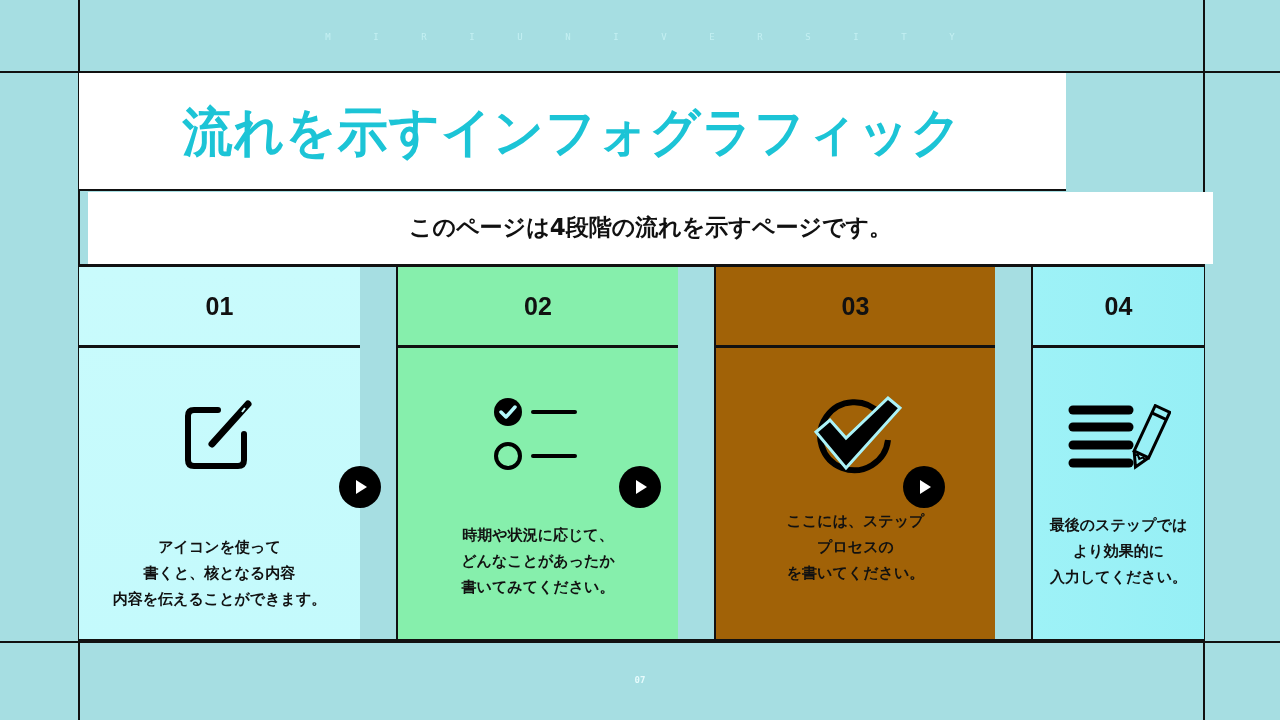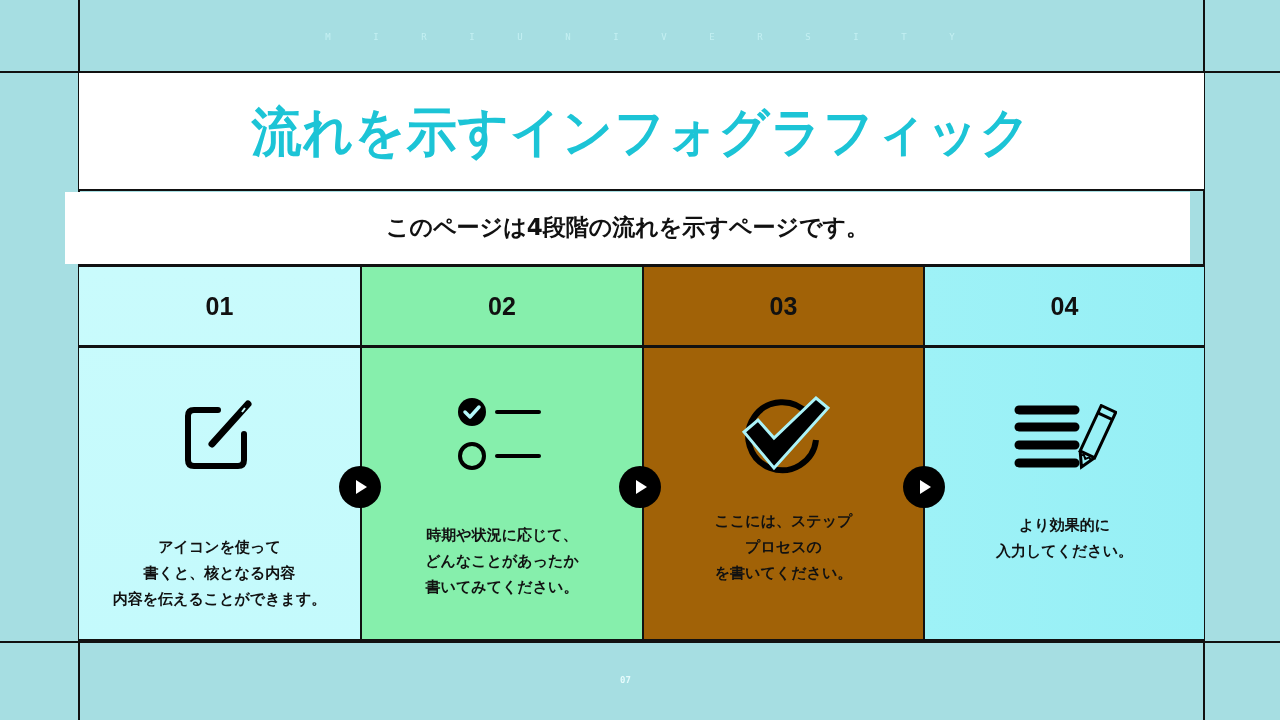--- a/index.html
+++ b/index.html
@@ -6,40 +6,40 @@
   html, body { width: 1280px; height: 720px; overflow: hidden; }
   body { background: #a6dee2; position: relative; font-family: "DejaVu Sans", sans-serif; }
 
   .vline { position: absolute; top: 0; width: 2px; height: 720px; background: #111; }
   .hline { position: absolute; left: 0; height: 2px; width: 1280px; background: #111; }
 
   .brand { position: absolute; top: 32px; left: 320px; width: 640px; display: flex; justify-content: space-between;
            font-family: "DejaVu Sans Mono", monospace; font-size: 9px; color: #c9f3f5; opacity: .85; }
   .brand span { width: 16px; text-align: center; }
 
-  .title-box { position: absolute; left: 79px; top: 73px; width: 1125px; height: 118px; background: #ffffff; border-bottom: 2px solid #111; }
+  .title-box { position: absolute; left: 79px; top: 73px; width: 987px; height: 118px; background: #ffffff; border-bottom: 2px solid #111; }
   .title { position: absolute; left: 0; right: 0; top: 26px; text-align: center; font-family: "DejaVu Sans", sans-serif;
            font-weight: bold; font-size: 50px; color: #1cc4d6; letter-spacing: 1px; transform: scaleY(1.05); }
 
-  .subtitle-box { position: absolute; left: 65px; top: 192px; width: 1125px; height: 72px; background: #ffffff; }
+  .subtitle-box { position: absolute; left: 88px; top: 192px; width: 1125px; height: 72px; background: #ffffff; }
   .subtitle { position: absolute; left: 0; right: 0; top: 20px; text-align: center; font-weight: bold; font-size: 23px; color: #111; }
 
-  .grid { position: absolute; left: 79px; top: 264px; width: 1125px; height: 378px; border-top: 3px solid #111; border-bottom: 3px solid #111; display: flex; }
+  .grid { position: absolute; left: 79px; top: 264px; width: 1125px; height: 378px; border-top: 3px solid #111; border-bottom: 3px solid #111; display: flex; gap: 36px; }
   .col { position: relative; height: 100%; border-left: 2px solid #111; }
   .col:first-child { border-left: none; }
   .col .num-row { height: 81px; border-bottom: 3px solid #111; display: flex; align-items: center; justify-content: center;
                   font-family: "Liberation Sans", sans-serif; font-weight: bold; font-size: 25px; color: #111; }
   .col .body { position: relative; height: calc(100% - 84px); }
   .icon { position: absolute; left: 50%; top: 48px; transform: translateX(-50%); }
   .desc { position: absolute; left: 0; right: 0; text-align: center; font-weight: bold; font-size: 15px; line-height: 26px; color: #111; }
 
   .arrow { position: absolute; width: 42px; height: 42px; border-radius: 50%; background: #000; display: flex; align-items: center; justify-content: center; z-index: 5; }
   .arrow::after { content: ""; width: 0; height: 0; border-left: 11px solid #fff; border-top: 7px solid transparent; border-bottom: 7px solid transparent; margin-left: 3px; }
 
-  .page-num { position: absolute; top: 675px; left: 620px; width: 40px; text-align: left; font-family: "DejaVu Sans Mono", monospace; font-weight: bold; font-size: 9px; color: #e6fbfc; }
+  .page-num { position: absolute; top: 675px; left: 620px; width: 40px; text-align: center; font-family: "DejaVu Sans Mono", monospace; font-weight: bold; font-size: 9px; color: #e6fbfc; }
 </style>
 </head>
 <body>
 
 <div class="vline" style="left:78px"></div>
 <div class="vline" style="left:1203px"></div>
 <div class="hline" style="top:71px"></div>
 <div class="hline" style="top:641px"></div>
 
 <div class="brand">
@@ -135,20 +135,21 @@
           <line x1="6" y1="59" x2="62" y2="59" stroke="#000" stroke-width="9" stroke-linecap="round"></line>
           <g transform="rotate(25 82 34)">
             <rect x="74" y="2" width="16" height="50" fill="none" stroke="#000" stroke-width="3"></rect>
             <line x1="74" y1="10" x2="90" y2="10" stroke="#000" stroke-width="3"></line>
             <path d="M74 52 L82 66 L90 52" fill="none" stroke="#000" stroke-width="3"></path>
             <path d="M76 56 L79 54 L82 57 L85 54 L88 56" fill="none" stroke="#000" stroke-width="2"></path>
           </g>
         </svg>
       </div>
       <div class="desc" style="top:164px">
+        <div>最後のステップでは</div>
         <div>より効果的に</div>
         <div>入力してください。</div>
       </div>
     </div>
   </div>
 </div>
 
 <div class="arrow" style="left:339px;top:466px"></div>
 <div class="arrow" style="left:619px;top:466px"></div>
 <div class="arrow" style="left:903px;top:466px"></div>

